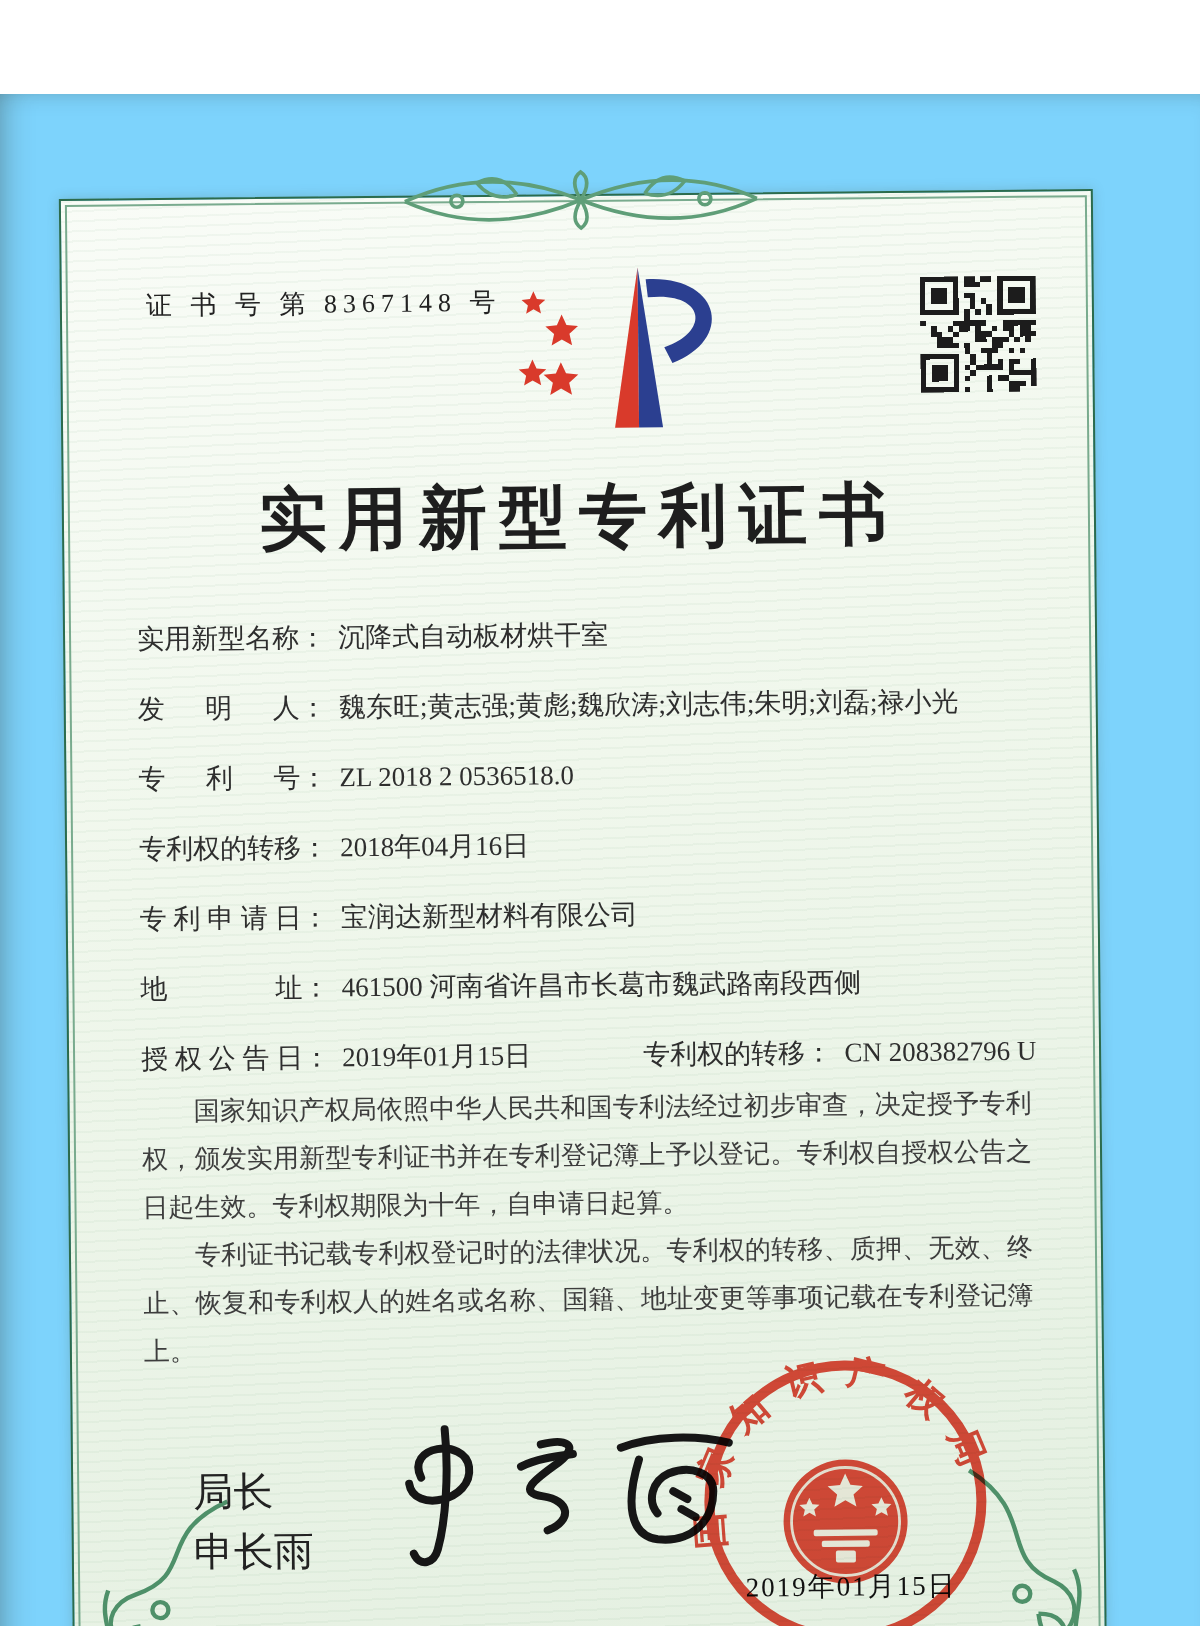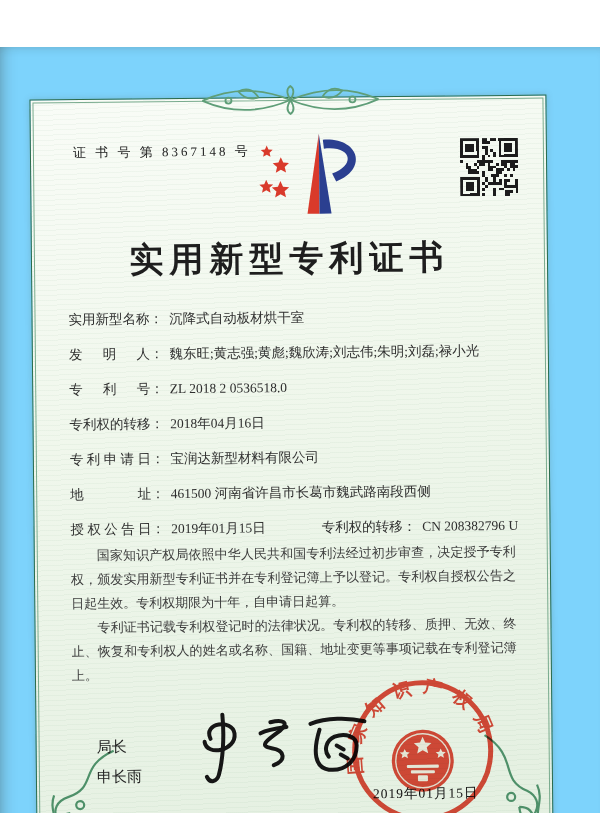--- a/index.html
+++ b/index.html
@@ -20,21 +20,21 @@
   .title{position:absolute;left:0;top:138px;width:100%;text-align:center;
          font-size:34px;font-weight:700;letter-spacing:6px;color:#1e1e1e;}
   .fields{position:absolute;left:36px;right:30px;top:202px;font-size:13.5px;color:#2e2e2e;}
   .frow{height:35px;display:flex;align-items:center;white-space:nowrap;}
   .lbl{display:inline-block;width:6em;text-align:justify;text-align-last:justify;}
   .colon{margin-right:.45em;}
   .gap{display:inline-block;width:56px;}
   .paras{position:absolute;left:36px;right:34px;top:444px;font-size:13px;line-height:1.85;
          color:#3d3d3d;text-align:justify;}
   .paras p{margin:0;text-indent:2em;}
-  .signer{position:absolute;left:60px;top:632px;font-size:15px;color:#222;line-height:30px;
+  .signer{position:absolute;left:60px;top:632px;font-size:20px;color:#222;line-height:30px;
           font-family:"Liberation Sans","DejaVu Sans",sans-serif;}
   .signature{position:absolute;left:142px;top:610px;width:210px;height:85px;}
   .seal-date{position:absolute;left:296px;top:688px;width:185px;text-align:center;
              font-size:13.5px;color:#111;letter-spacing:1px;z-index:1;}
   .seal{position:absolute;left:308px;top:578px;width:156px;height:156px;z-index:2;
         opacity:.92;mix-blend-mode:multiply;}
   .footer{position:absolute;left:0;bottom:6px;width:100%;text-align:center;
           font-size:11.5px;color:#333;}
   .orn-top{position:absolute;left:168px;top:-15px;width:184px;height:34px;}
   .orn-bl{position:absolute;left:3px;bottom:3px;width:82px;height:104px;}

